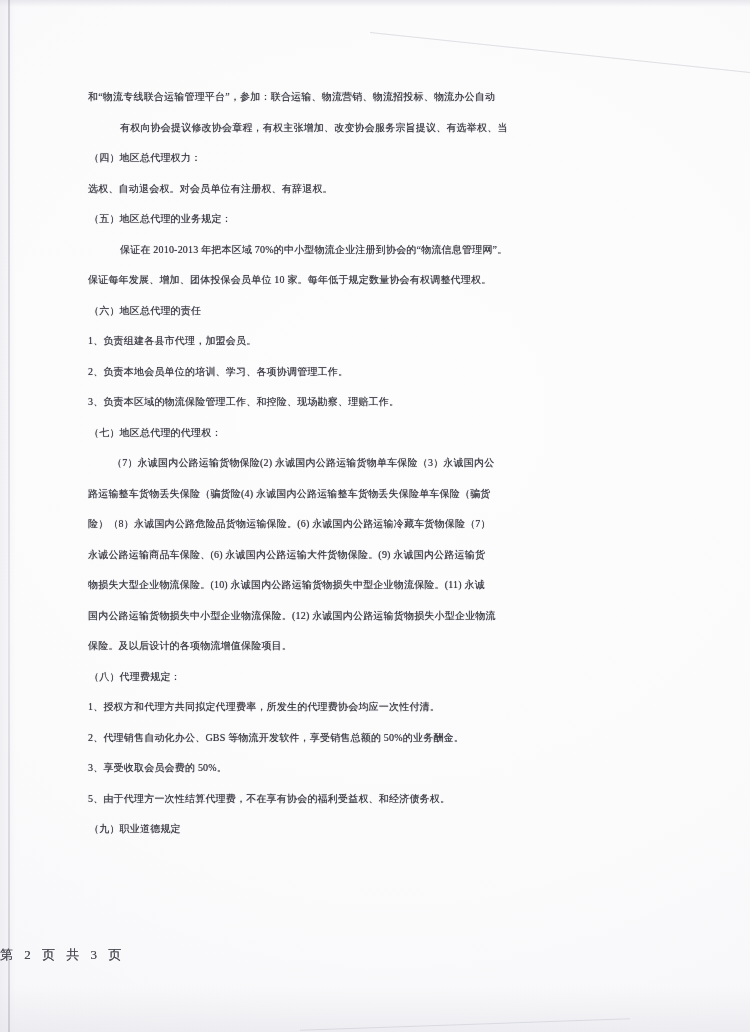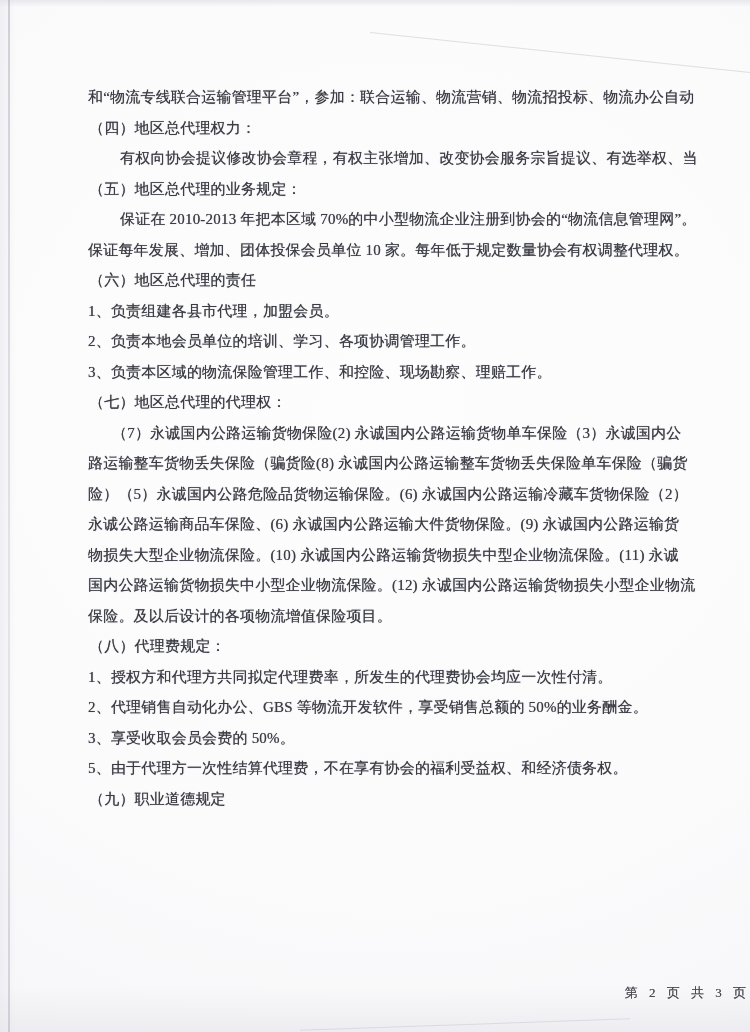--- a/index.html
+++ b/index.html
@@ -44,63 +44,64 @@
   }
   .content {
     position: absolute;
     left: 88px;
     top: 82px;
     width: 640px;
   }
   .line {
     height: 30.5px;
     line-height: 30.5px;
-    font-size: 15px;
+    font-size: 10px;
     letter-spacing: 0.2px;
     white-space: nowrap;
     color: #3c3c44;
     text-shadow: 0 0 0.7px rgba(70,70,82,0.85);
   }
   .line.para { text-indent: 32px; }
   .line.item { text-indent: 24px; }
   .line.section { text-indent: 1px; }
   .footer {
     position: absolute;
-    left: 0; top: 984px;
+    left: 0; top: 946px;
     width: 750px;
-    text-align: right;
+    text-align: left;
     font-size: 13px;
     letter-spacing: 4px;
     color: #4a4a52;
     text-shadow: 0 0 0.6px rgba(80,80,92,0.8);
   }
 </style>
 </head>
 <body>
 
 <div class="page">
   <div class="edge-left"></div>
   <div class="crease-top"></div>
   <div class="crease-bottom"></div>
 
   <div class="content">
       <div class="line none">和“物流专线联合运输管理平台”，参加：联合运输、物流营销、物流招投标、物流办公自动</div>
+      <div class="line para">有权向协会提议修改协会章程，有权主张增加、改变协会服务宗旨提议、有选举权、当</div>
       <div class="line section">（四）地区总代理权力：</div>
-      <div class="line para">有权向协会提议修改协会章程，有权主张增加、改变协会服务宗旨提议、有选举权、当</div>
+      <div class="line none">选权、自动退会权。对会员单位有注册权、有辞退权。</div>
       <div class="line section">（五）地区总代理的业务规定：</div>
       <div class="line para">保证在 2010-2013 年把本区域 70%的中小型物流企业注册到协会的“物流信息管理网”。</div>
       <div class="line none">保证每年发展、增加、团体投保会员单位 10 家。每年低于规定数量协会有权调整代理权。</div>
       <div class="line section">（六）地区总代理的责任</div>
       <div class="line none">1、负责组建各县市代理，加盟会员。</div>
       <div class="line none">2、负责本地会员单位的培训、学习、各项协调管理工作。</div>
       <div class="line none">3、负责本区域的物流保险管理工作、和控险、现场勘察、理赔工作。</div>
       <div class="line section">（七）地区总代理的代理权：</div>
       <div class="line item">（7）永诚国内公路运输货物保险(2) 永诚国内公路运输货物单车保险（3）永诚国内公</div>
-      <div class="line none">路运输整车货物丢失保险（骗货险(8) 永诚国内公路运输整车货物丢失保险单车保险（骗货</div>
-      <div class="line none">险）（5）永诚国内公路危险品货物运输保险。(6) 永诚国内公路运输冷藏车货物保险（2）</div>
+      <div class="line none">路运输整车货物丢失保险（骗货险(4) 永诚国内公路运输整车货物丢失保险单车保险（骗货</div>
+      <div class="line none">险）（8）永诚国内公路危险品货物运输保险。(6) 永诚国内公路运输冷藏车货物保险（7）</div>
       <div class="line none">永诚公路运输商品车保险、(6) 永诚国内公路运输大件货物保险。(9) 永诚国内公路运输货</div>
       <div class="line none">物损失大型企业物流保险。(10) 永诚国内公路运输货物损失中型企业物流保险。(11) 永诚</div>
       <div class="line none">国内公路运输货物损失中小型企业物流保险。(12) 永诚国内公路运输货物损失小型企业物流</div>
       <div class="line none">保险。及以后设计的各项物流增值保险项目。</div>
       <div class="line section">（八）代理费规定：</div>
       <div class="line none">1、授权方和代理方共同拟定代理费率，所发生的代理费协会均应一次性付清。</div>
       <div class="line none">2、代理销售自动化办公、GBS 等物流开发软件，享受销售总额的 50%的业务酬金。</div>
       <div class="line none">3、享受收取会员会费的 50%。</div>
       <div class="line none">5、由于代理方一次性结算代理费，不在享有协会的福利受益权、和经济债务权。</div>
       <div class="line section">（九）职业道德规定</div>

